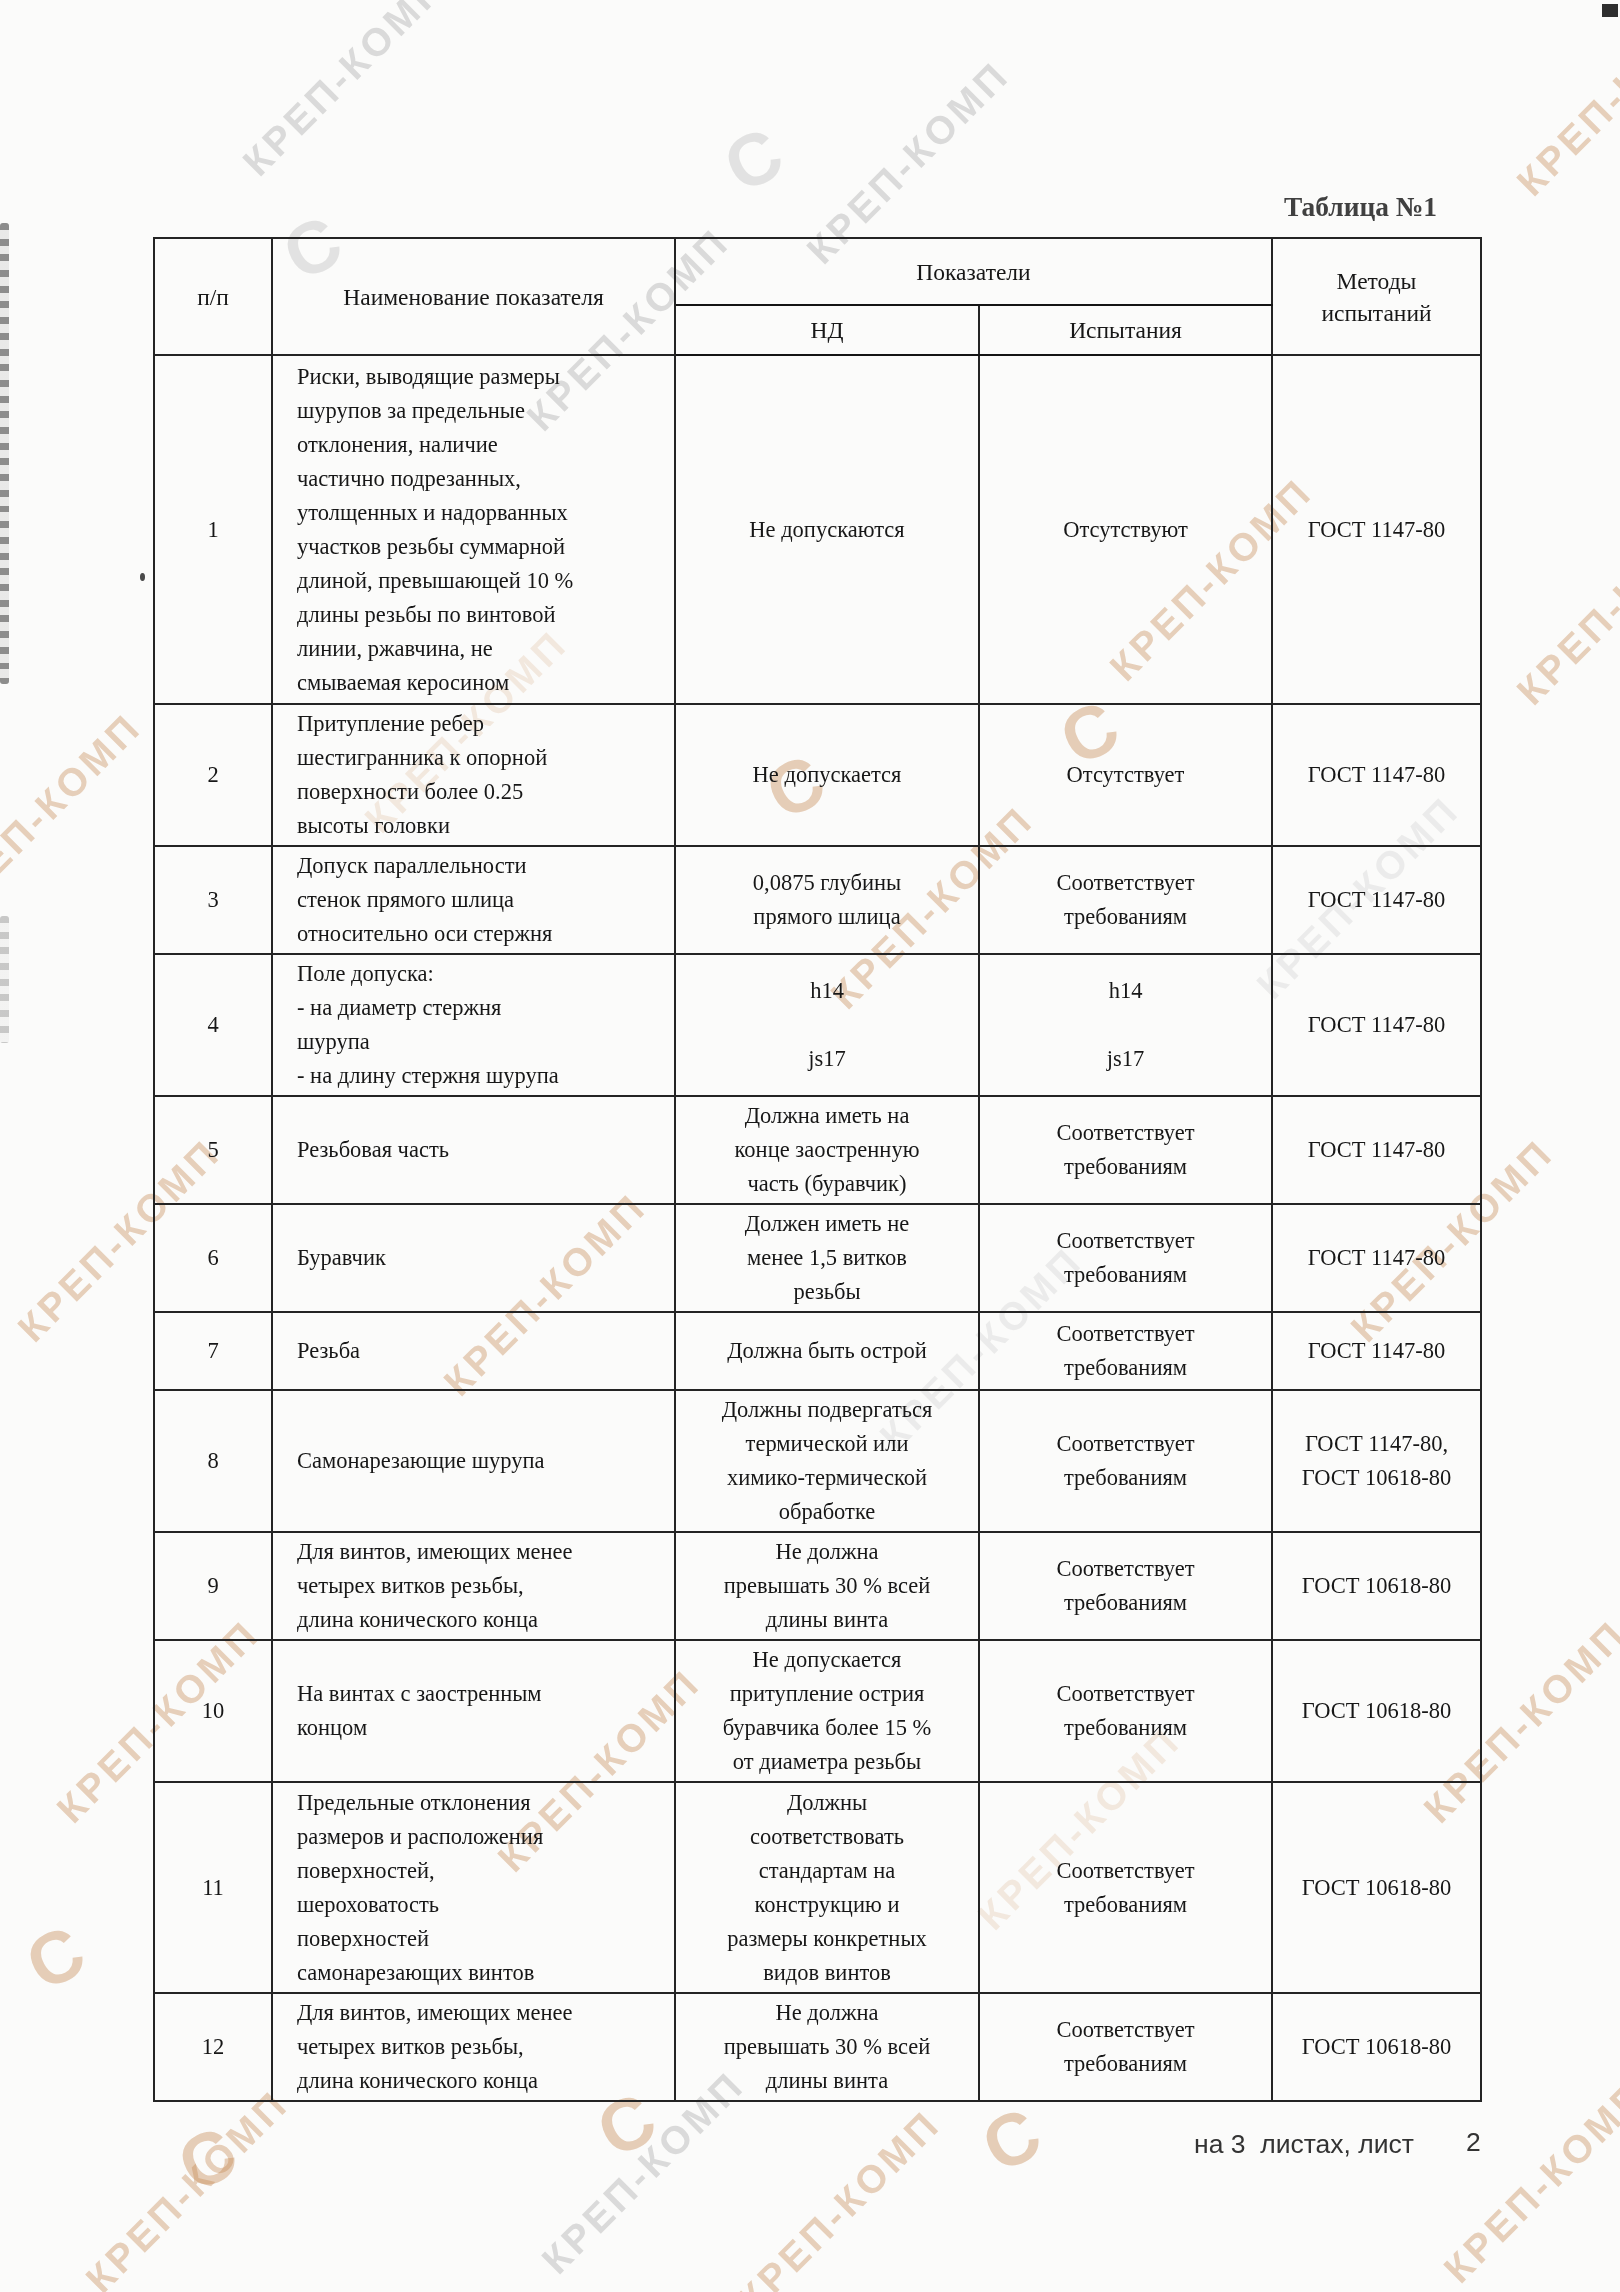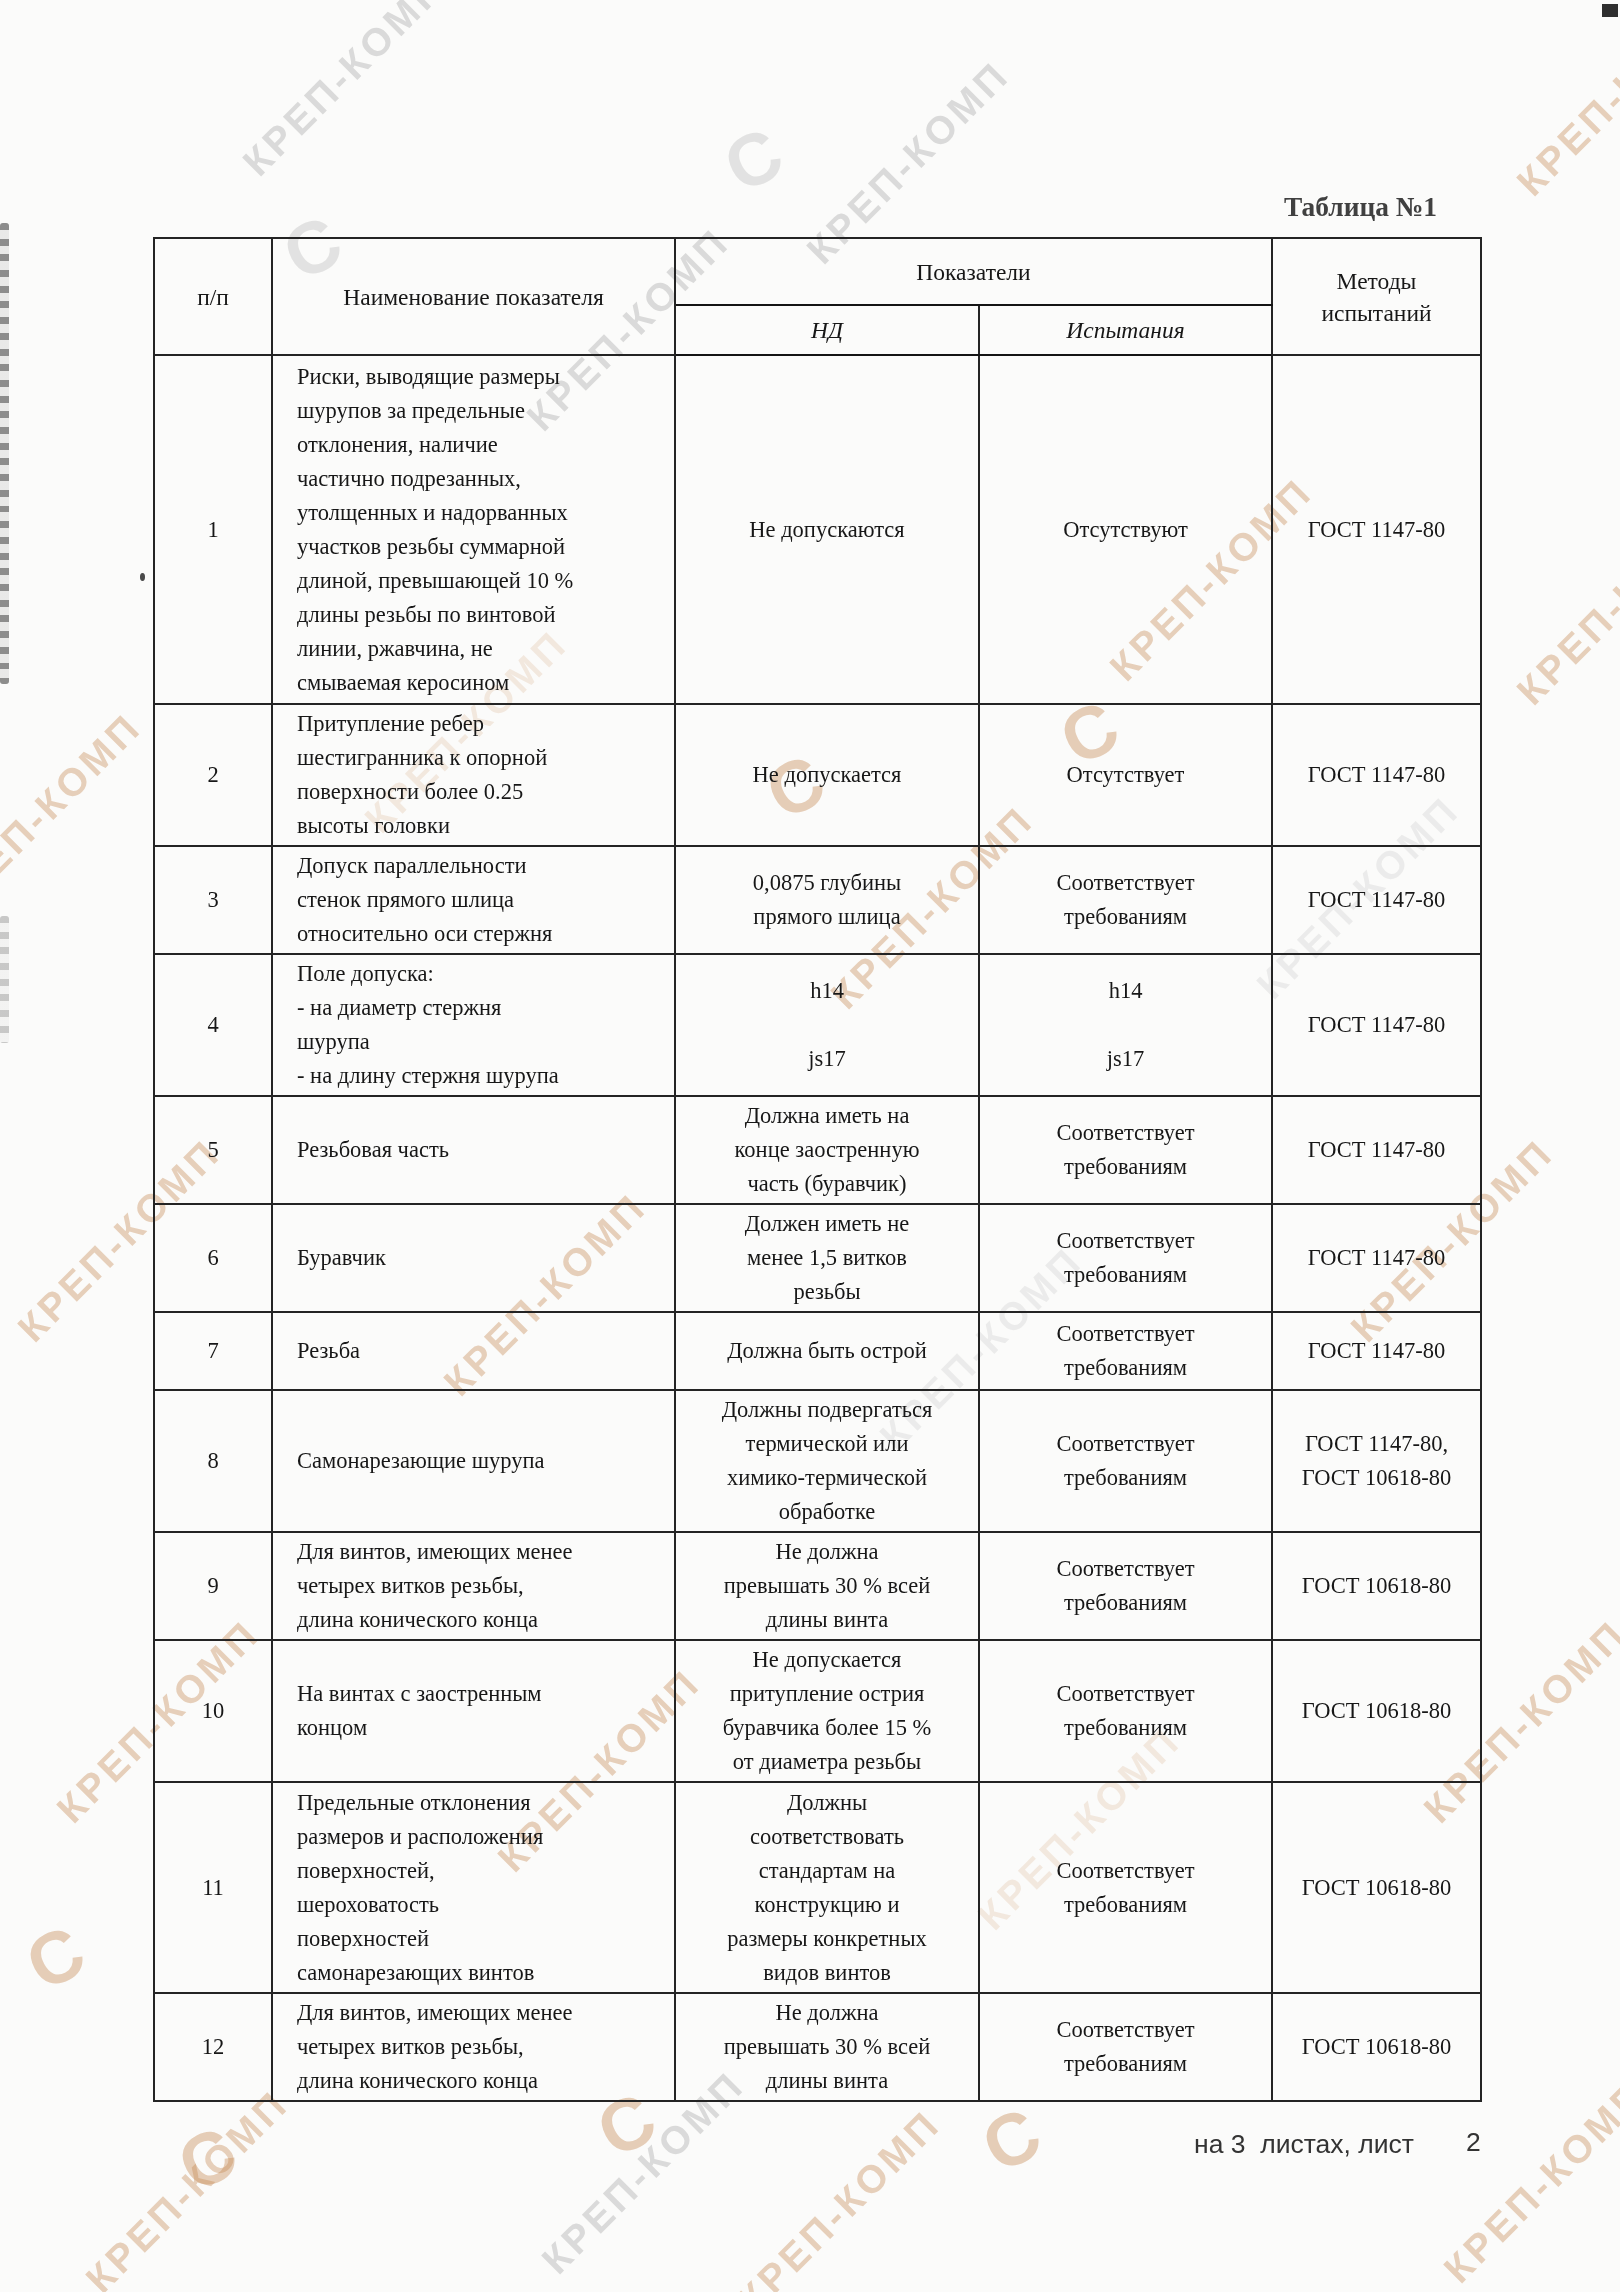--- a/index.html
+++ b/index.html
@@ -29,21 +29,21 @@
       font-size:26.5px;color:#333;white-space:pre;}
   .footer-page{position:absolute;z-index:2;left:1466px;top:2127px;font-family:"Liberation Sans", sans-serif;
       font-size:26.5px;color:#333;}
   
   table.protocol{position:absolute;z-index:2;left:153px;top:237px;border-collapse:collapse;
       table-layout:fixed;border:2.9px solid #161616;background:transparent;}
   .protocol th,.protocol td{border:2px solid #242424;padding:2px 11.8px;text-align:center;
       vertical-align:middle;white-space:pre-line;font-size:22.5px;line-height:34px;
       font-weight:normal;background:transparent;color:#171717;}
   .protocol thead th{font-size:23.5px;line-height:32px;}
-  .protocol thead tr.sub th{border-bottom:2.9px solid #141414;font-style:italic;}
+  .protocol thead tr.sub th{border-bottom:2.9px solid #141414;}
   .protocol th.span-pokazateli{border-bottom:2.9px solid #141414;margin-top:45px;}
   .protocol td.name-cell{text-align:left;padding-left:24px;padding-right:9.8px;}
 </style>
 </head>
 <body>
 
 <div class="page">
 
   <span class="wm wm-gray" style="left:250px;top:147px">КРЕП-КОМП</span>
   <span class="wm wm-gray" style="left:534px;top:402px">КРЕП-КОМП</span>

